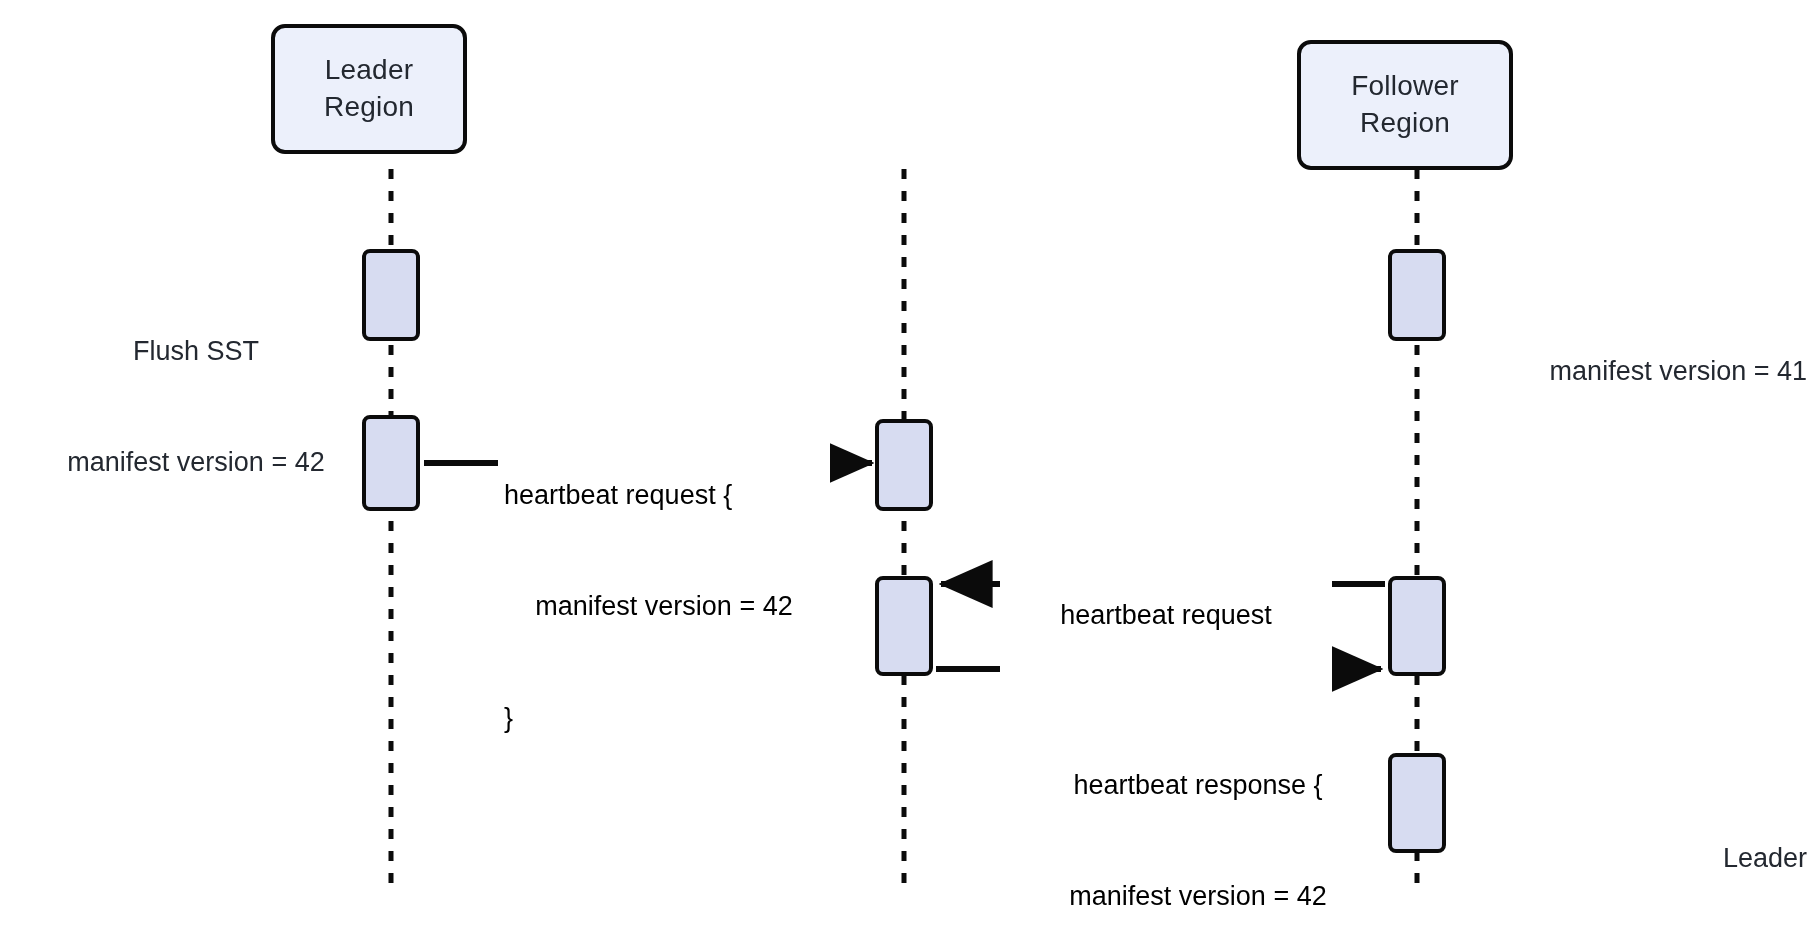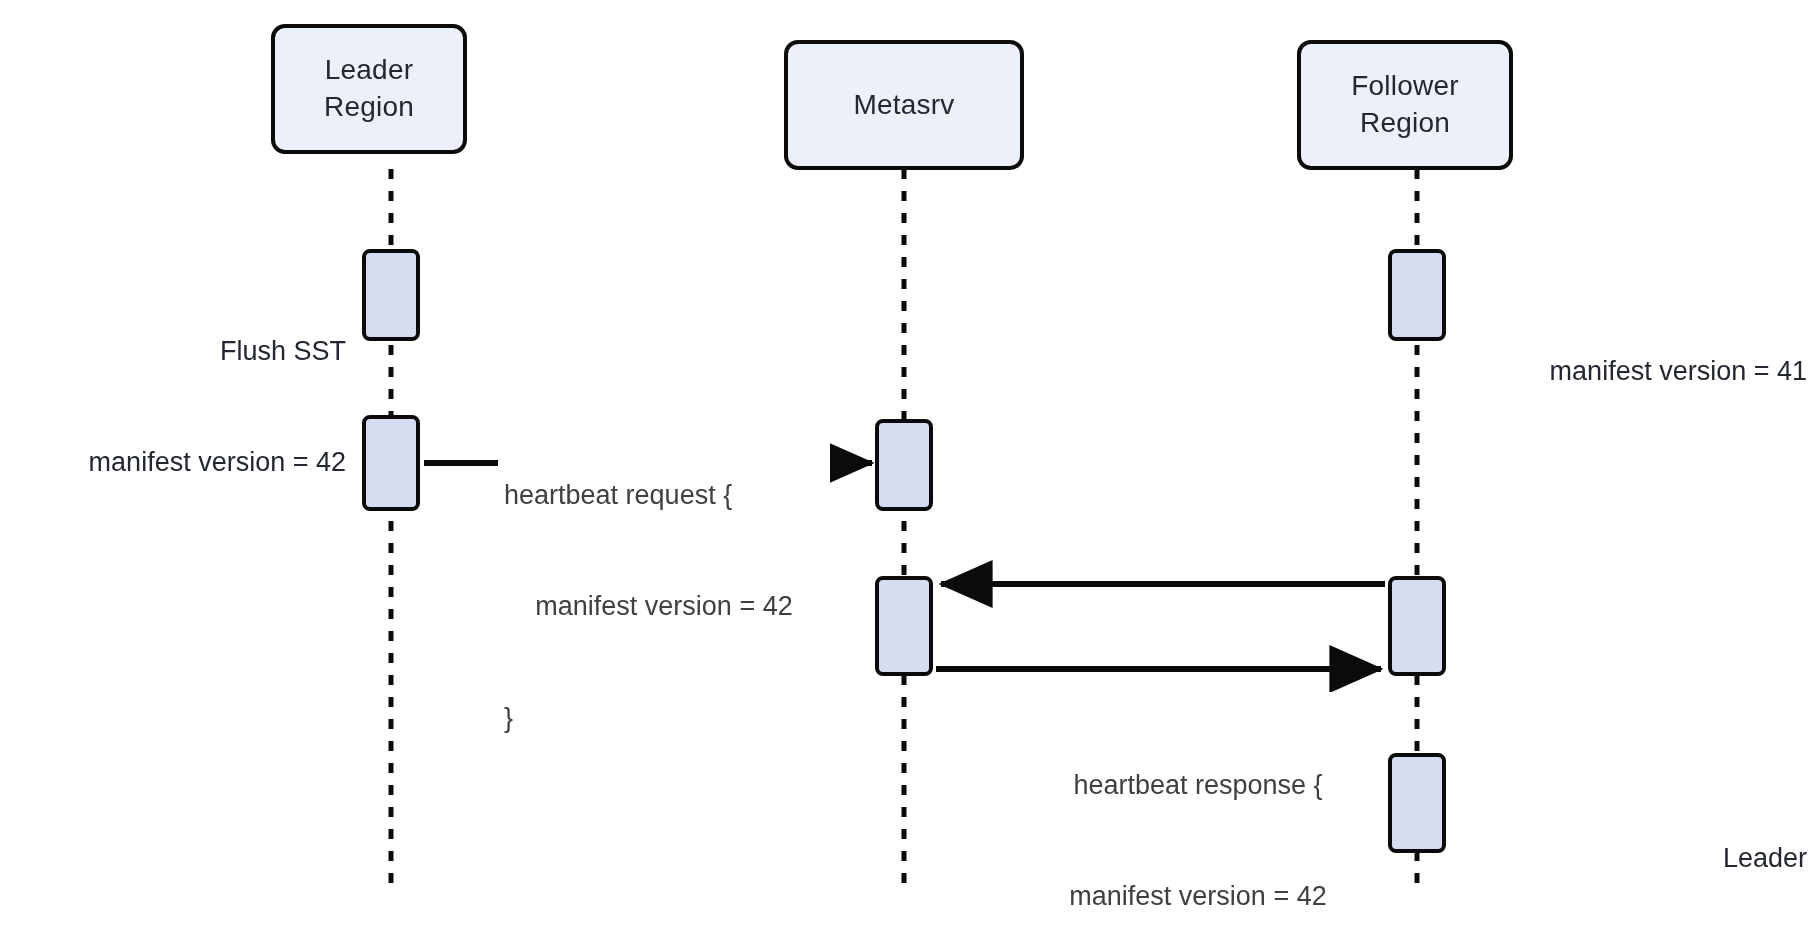--- a/index.html
+++ b/index.html
@@ -51,24 +51,24 @@
     border-radius: 8px;
   }
   .note {
     position: absolute;
     color: #232830;
     font-size: 27px;
     line-height: 1.38;
     white-space: pre;
   }
   .note.right { text-align: right; }
-  .note.left  { text-align: right; }
+  .note.left  { text-align: center; }
   .msg-label {
     position: absolute;
-    color: #404040;
+    color: #000000;
     font-size: 27px;
     line-height: 1.38;
     white-space: pre;
     text-align: center;
     background: #ffffff;
     padding: 0 6px;
   }
   .msg-label.block { text-align: left; }
 </style>
 </head>
@@ -95,23 +95,20 @@
     <line x1="1385" y1="584" x2="941" y2="584" stroke="#0b0b0b" stroke-width="6" marker-end="url(#arrowhead)"></line>
 
     <line x1="936" y1="669" x2="1381" y2="669" stroke="#0b0b0b" stroke-width="6" marker-end="url(#arrowhead)"></line>
   </svg>
 
   <div class="participant-box" style="left:271px; top:24px; width:196px; height:130px;">
     <span class="participant-line">Leader</span>
     <span class="participant-line">Region</span>
   </div>
 
-  <div class="participant-box" style="left:784px; top:40px; width:240px; height:130px;">
-    <span class="participant-line">Metasrv</span>
-  </div>
 
   <div class="participant-box" style="left:1297px; top:40px; width:216px; height:130px;">
     <span class="participant-line">Follower</span>
     <span class="participant-line">Region</span>
   </div>
 
   <div class="activation" style="left:362px; top:249px; width:58px; height:92px;"></div>
   <div class="activation" style="left:362px; top:415px; width:58px; height:96px;"></div>
 
   <div class="activation" style="left:875px; top:419px; width:58px; height:92px;"></div>
@@ -134,20 +131,23 @@
     <div>Leader</div>
     
   </div>
 
   <div class="msg-label block" style="left:498px; top:402px; width:320px;">
     <div style="text-align:left;">heartbeat request {</div>
     <div style="text-align:center;">manifest version = 42</div>
     <div style="text-align:left;">}</div>
   </div>
 
+  <div class="msg-label" style="left:1000px; top:522px; width:320px;">
+    <div>heartbeat request</div>
+  </div>
 
   <div class="msg-label block" style="left:1022px; top:692px; width:340px;">
     <div style="text-align:center;">heartbeat response {</div>
     <div style="text-align:center;">manifest version = 42</div>
     
   </div>
 
 </div>
 
 </body></html>

